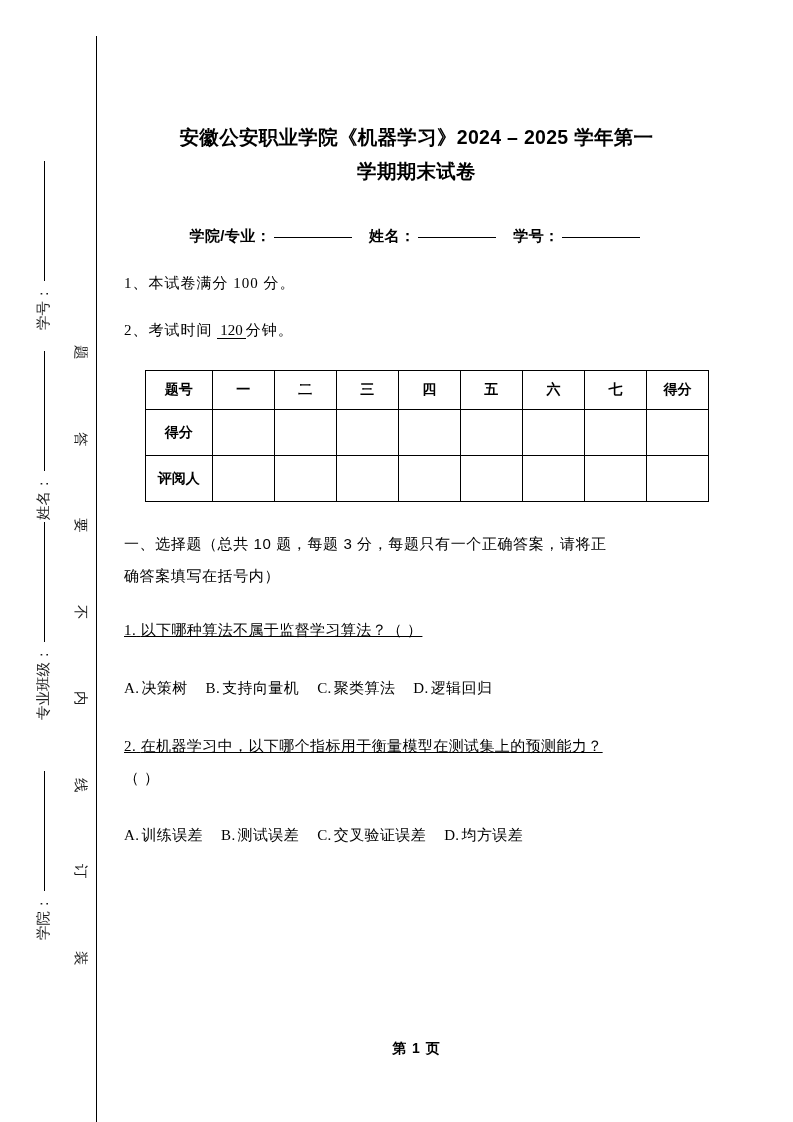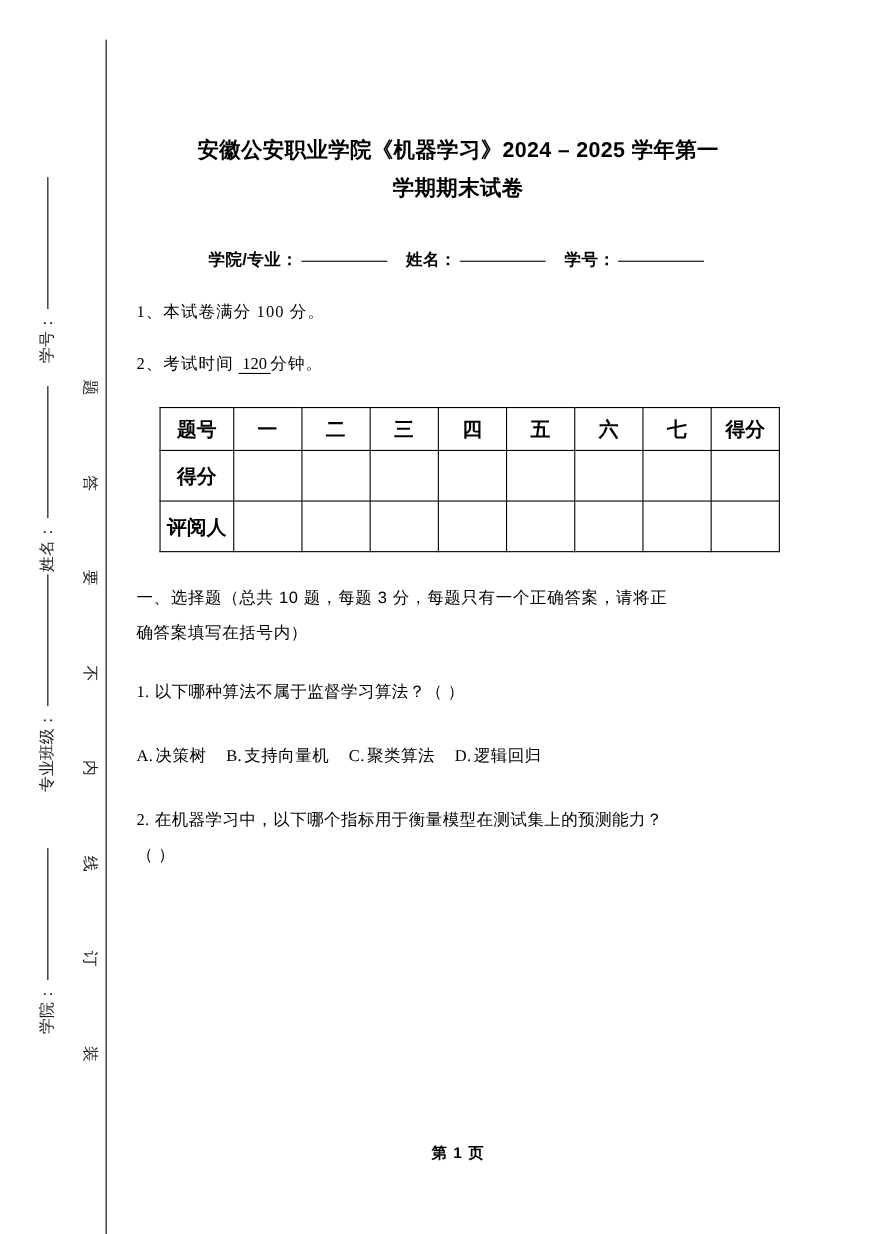--- a/index.html
+++ b/index.html
@@ -130,21 +130,21 @@
   #score-table {
     margin-top: 30px;
     margin-left: 21px;
     border-collapse: collapse;
     table-layout: fixed;
   }
   #score-table td {
     border: 1.4px solid #000;
     text-align: center;
     vertical-align: middle;
-    font-size: 18px;
+    font-size: 14px;
     font-weight: bold;
     font-family: "Liberation Sans", "DejaVu Sans", sans-serif;
   }
   #score-table .c-first { width: 67px; }
   #score-table .c-norm  { width: 62px; }
   #score-table tr.head td { height: 36px; }
   #score-table tr.body td { height: 43px; }
 
   
   .sec-heading {
@@ -153,20 +153,21 @@
     line-height: 32px;
     letter-spacing: 0.6px;
     font-family: "Liberation Sans", "DejaVu Sans", sans-serif;
   }
   .q-stem {
     margin-top: 22px;
     font-size: 15px;
     line-height: 31px;
     letter-spacing: 0.4px;
     font-family: "Liberation Sans", "DejaVu Sans", sans-serif;
+    text-decoration: underline;
   }
   .q-stem .num {
     font-family: "Liberation Serif", "DejaVu Serif", serif;
   }
   .q-opts {
     margin-top: 22px;
     font-size: 15px;
     line-height: 40px;
     letter-spacing: 0.4px;
     font-family: "Liberation Sans", "DejaVu Sans", sans-serif;
@@ -302,19 +303,22 @@
     </div>
     <div class="q-opts">
       <span class="opt"><span class="ltr">A.</span><span>决策树</span></span><span class="opt"><span class="ltr">B.</span><span>支持向量机</span></span><span class="opt"><span class="ltr">C.</span><span>聚类算法</span></span><span class="opt"><span class="ltr">D.</span><span>逻辑回归</span></span>
     </div>
 
     <div class="q-stem">
       <span class="num">2.</span>
       <span>在机器学习中，以下哪个指标用于衡量模型在测试集上的预测能力？</span>
     </div>
     <div class="q-cont">（  ）</div>
+    <div class="q-opts">
+      <span class="opt"><span class="ltr">A.</span><span>训练误差</span></span><span class="opt"><span class="ltr">B.</span><span>测试误差</span></span><span class="opt"><span class="ltr">C.</span><span>交叉验证误差</span></span><span class="opt"><span class="ltr">D.</span><span>均方误差</span></span>
+    </div>
 
 
   </div>
 
   <div id="footer">第 1 页</div>
 
 </div>
 
 </body></html>

